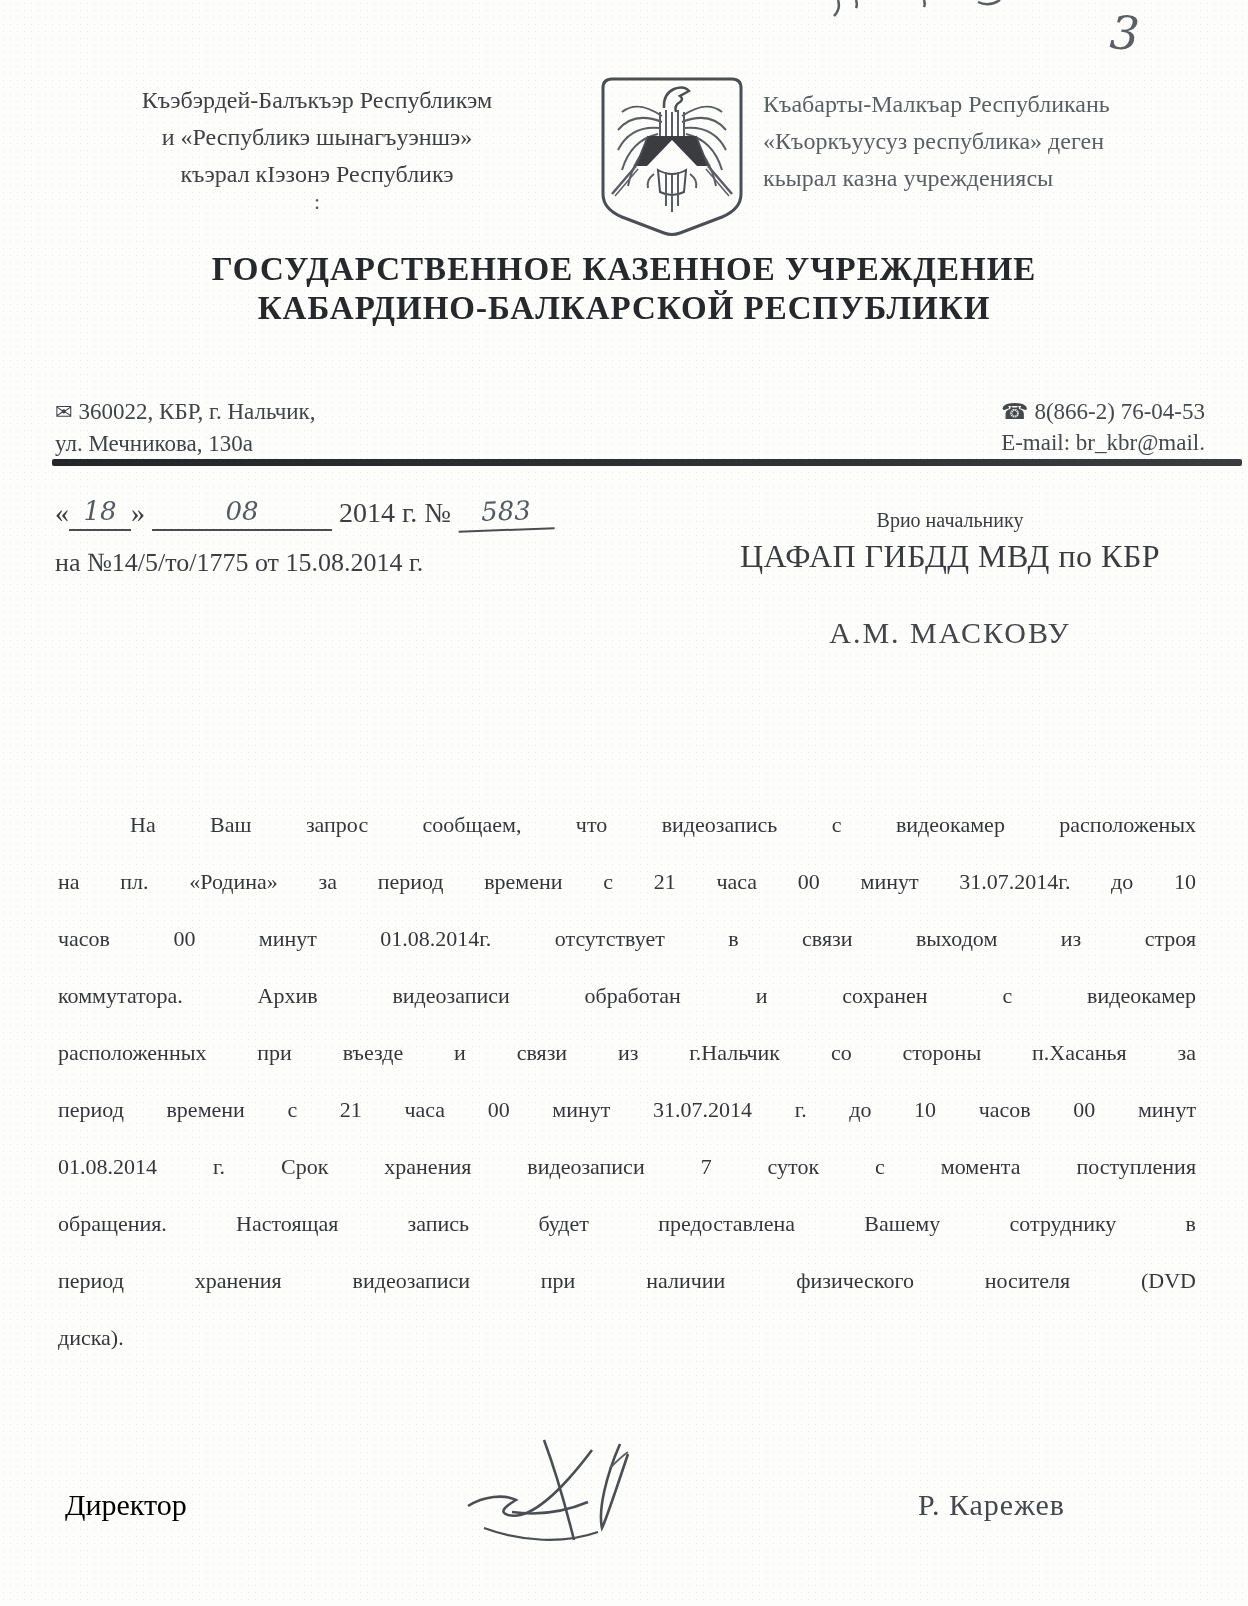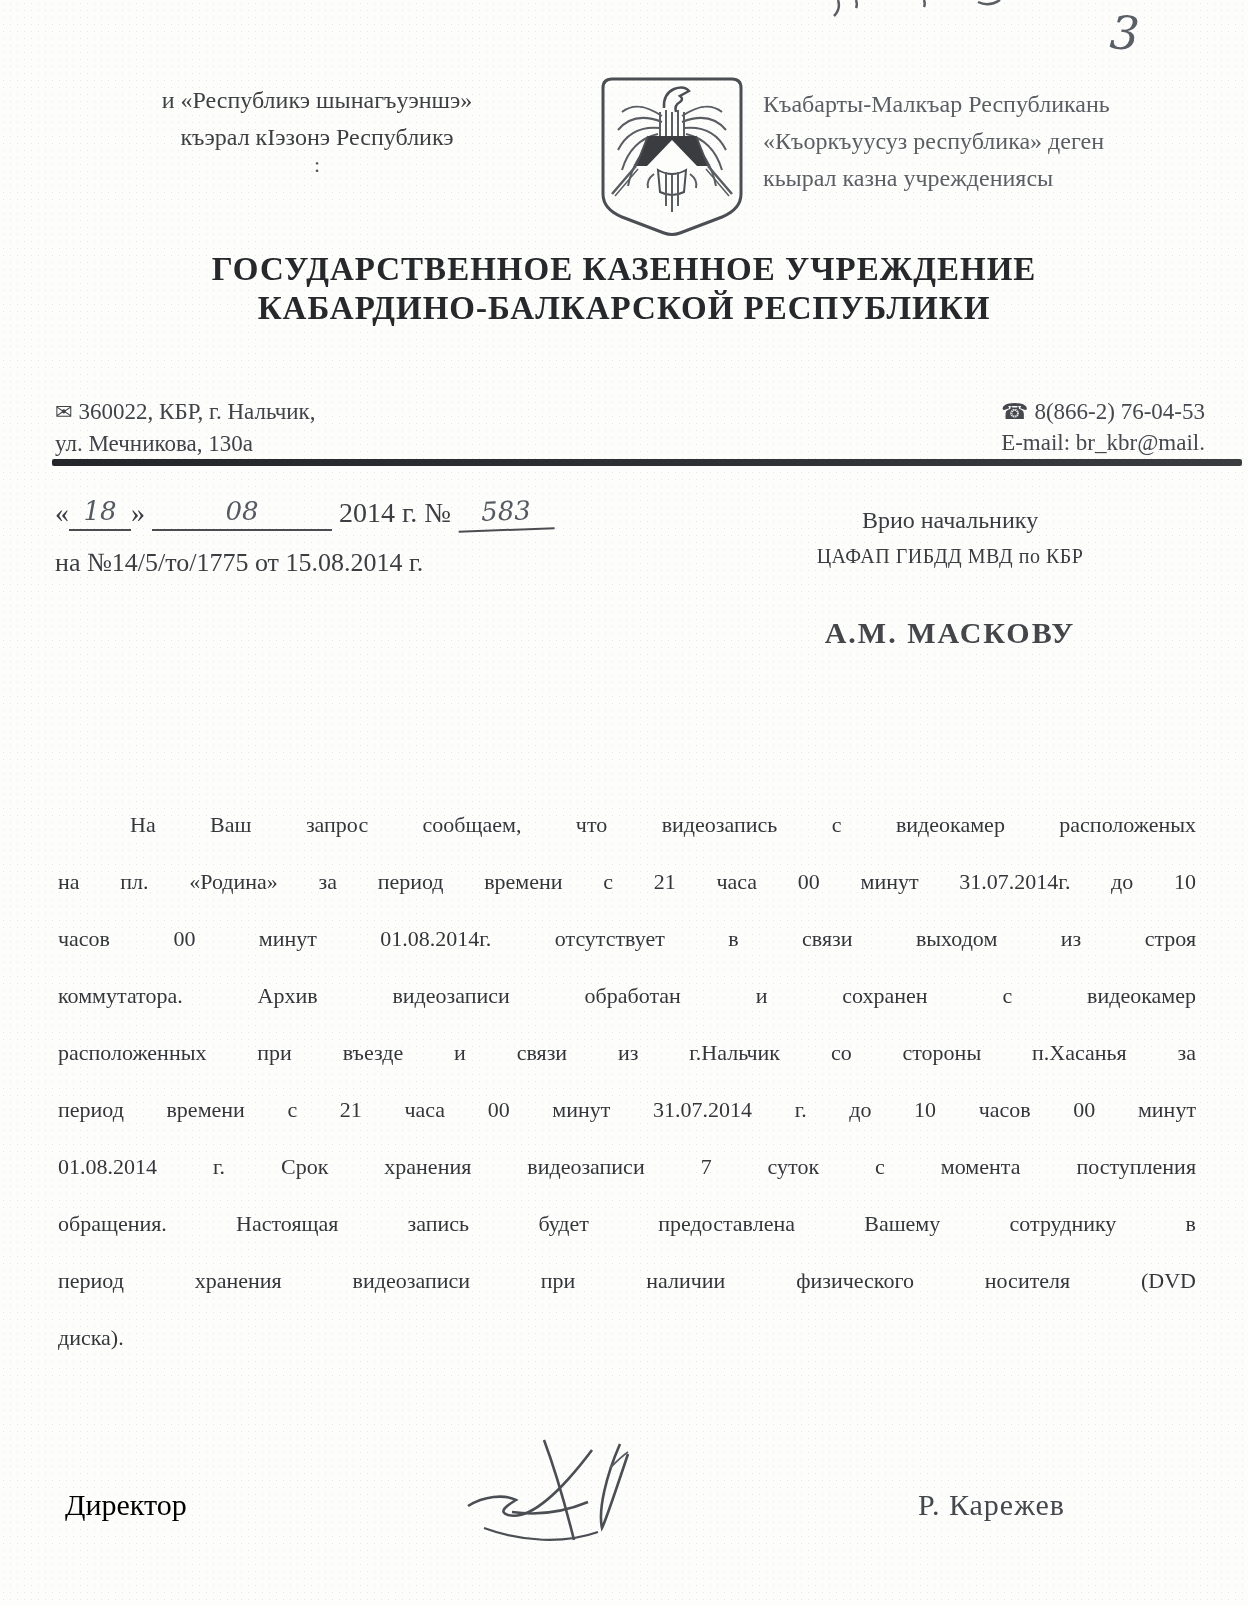--- a/index.html
+++ b/index.html
@@ -93,23 +93,23 @@
   .fill.day{width:62px;transform:translateY(-2px);}
   .fill.month{width:180px;transform:translateY(-2px);}
   .fill.num{width:96px;transform:translateY(-2px) rotate(-2deg);}
   .ref-line2{font-size:26px;line-height:34px;margin-top:13px;color:#3c3e42;}
 
   
   .recipient{
     left:705px;top:502px;width:490px;
     text-align:center;color:#3a3c40;
   }
-  .recipient .r1{font-size:24px;line-height:36px;}
-  .recipient .r2{font-size:20px;line-height:36px;letter-spacing:.5px;}
-  .recipient .rname{font-size:30px;margin-top:42px;letter-spacing:2px;color:#44464a;font-weight:bold;}
+  .recipient .r1{font-size:20px;line-height:36px;}
+  .recipient .r2{font-size:32px;line-height:36px;letter-spacing:.5px;}
+  .recipient .rname{font-size:30px;margin-top:42px;letter-spacing:2px;color:#44464a;}
 
   
   .body-text{
     left:58px;top:796px;width:1138px;
     font-size:22px;color:#34363a;
   }
   .bline{
     height:57px;line-height:57px;
     text-align:justify;
     text-align-last:justify;
@@ -134,20 +134,21 @@
   <svg class="layer" style="left:828px;top:0;width:190px;height:18px;" viewBox="0 0 190 18">
     <path class="thin" stroke-width="2.5" d="M10,0 C12,6 10,12 6,16"></path>
     <path class="thin" stroke-width="2.5" d="M28,0 C29,3 29,6 28,8"></path>
     <path class="thin" stroke-width="2.5" d="M96,0 C97,3 97,5 96,7"></path>
     <path class="thin" stroke-width="2.5" d="M150,2 C158,6 166,4 172,0"></path>
   </svg>
 
   <div class="layer page-num">3</div>
 
   <div class="layer org-left">
+    <div>Къэбэрдей-Балъкъэр Республикэм</div>
     <div>и «Республикэ шынагъуэншэ»</div>
     <div>къэрал кIэзонэ Республикэ</div>
     <span class="dot">:</span>
   </div>
 
   <svg class="layer emblem" viewBox="0 0 152 166">
 
     <path class="ln" stroke-width="3" d="M16,5 H136 Q145,5 145,14 V120 Q145,135 126,143 L84,159 Q76,162 68,159 L26,143 Q7,135 7,120 V14 Q7,5 16,5 Z"></path>
 
     <path class="ln" stroke-width="2.5" d="M68,34 Q67,20 78,15 Q88,11 93,17 L84,22 Q88,25 84,28 Q78,31 80,38"></path>

